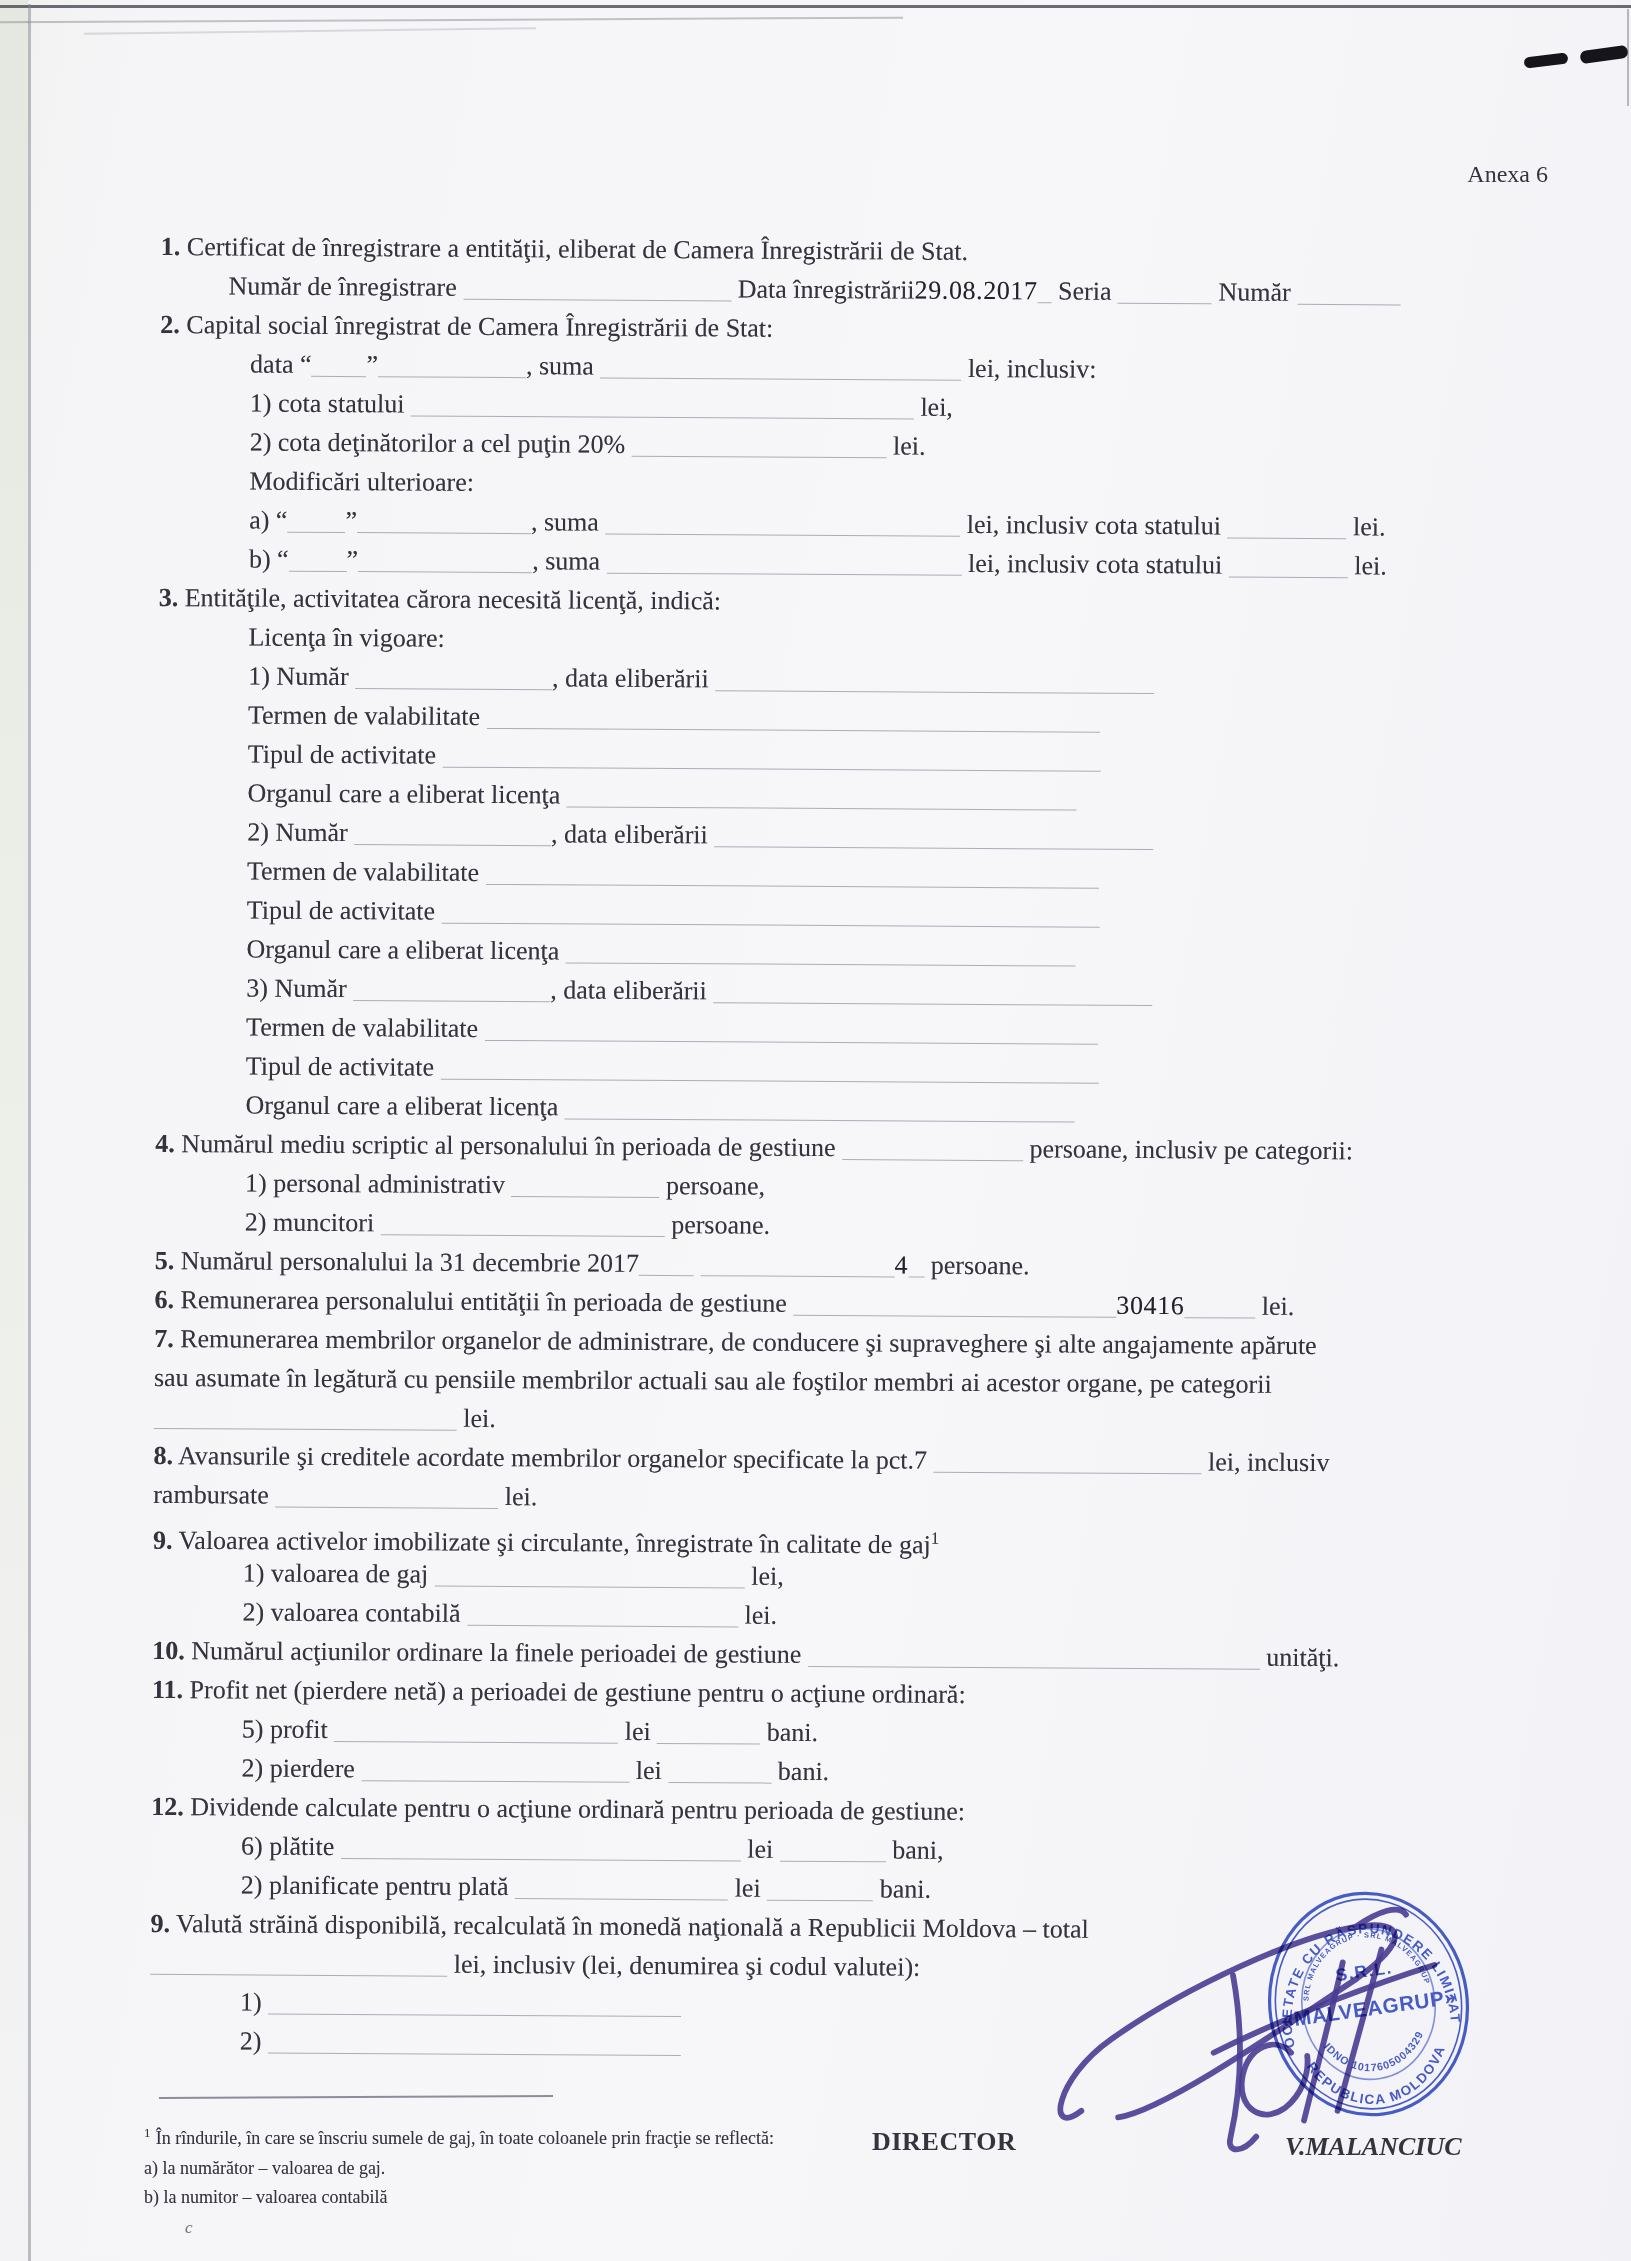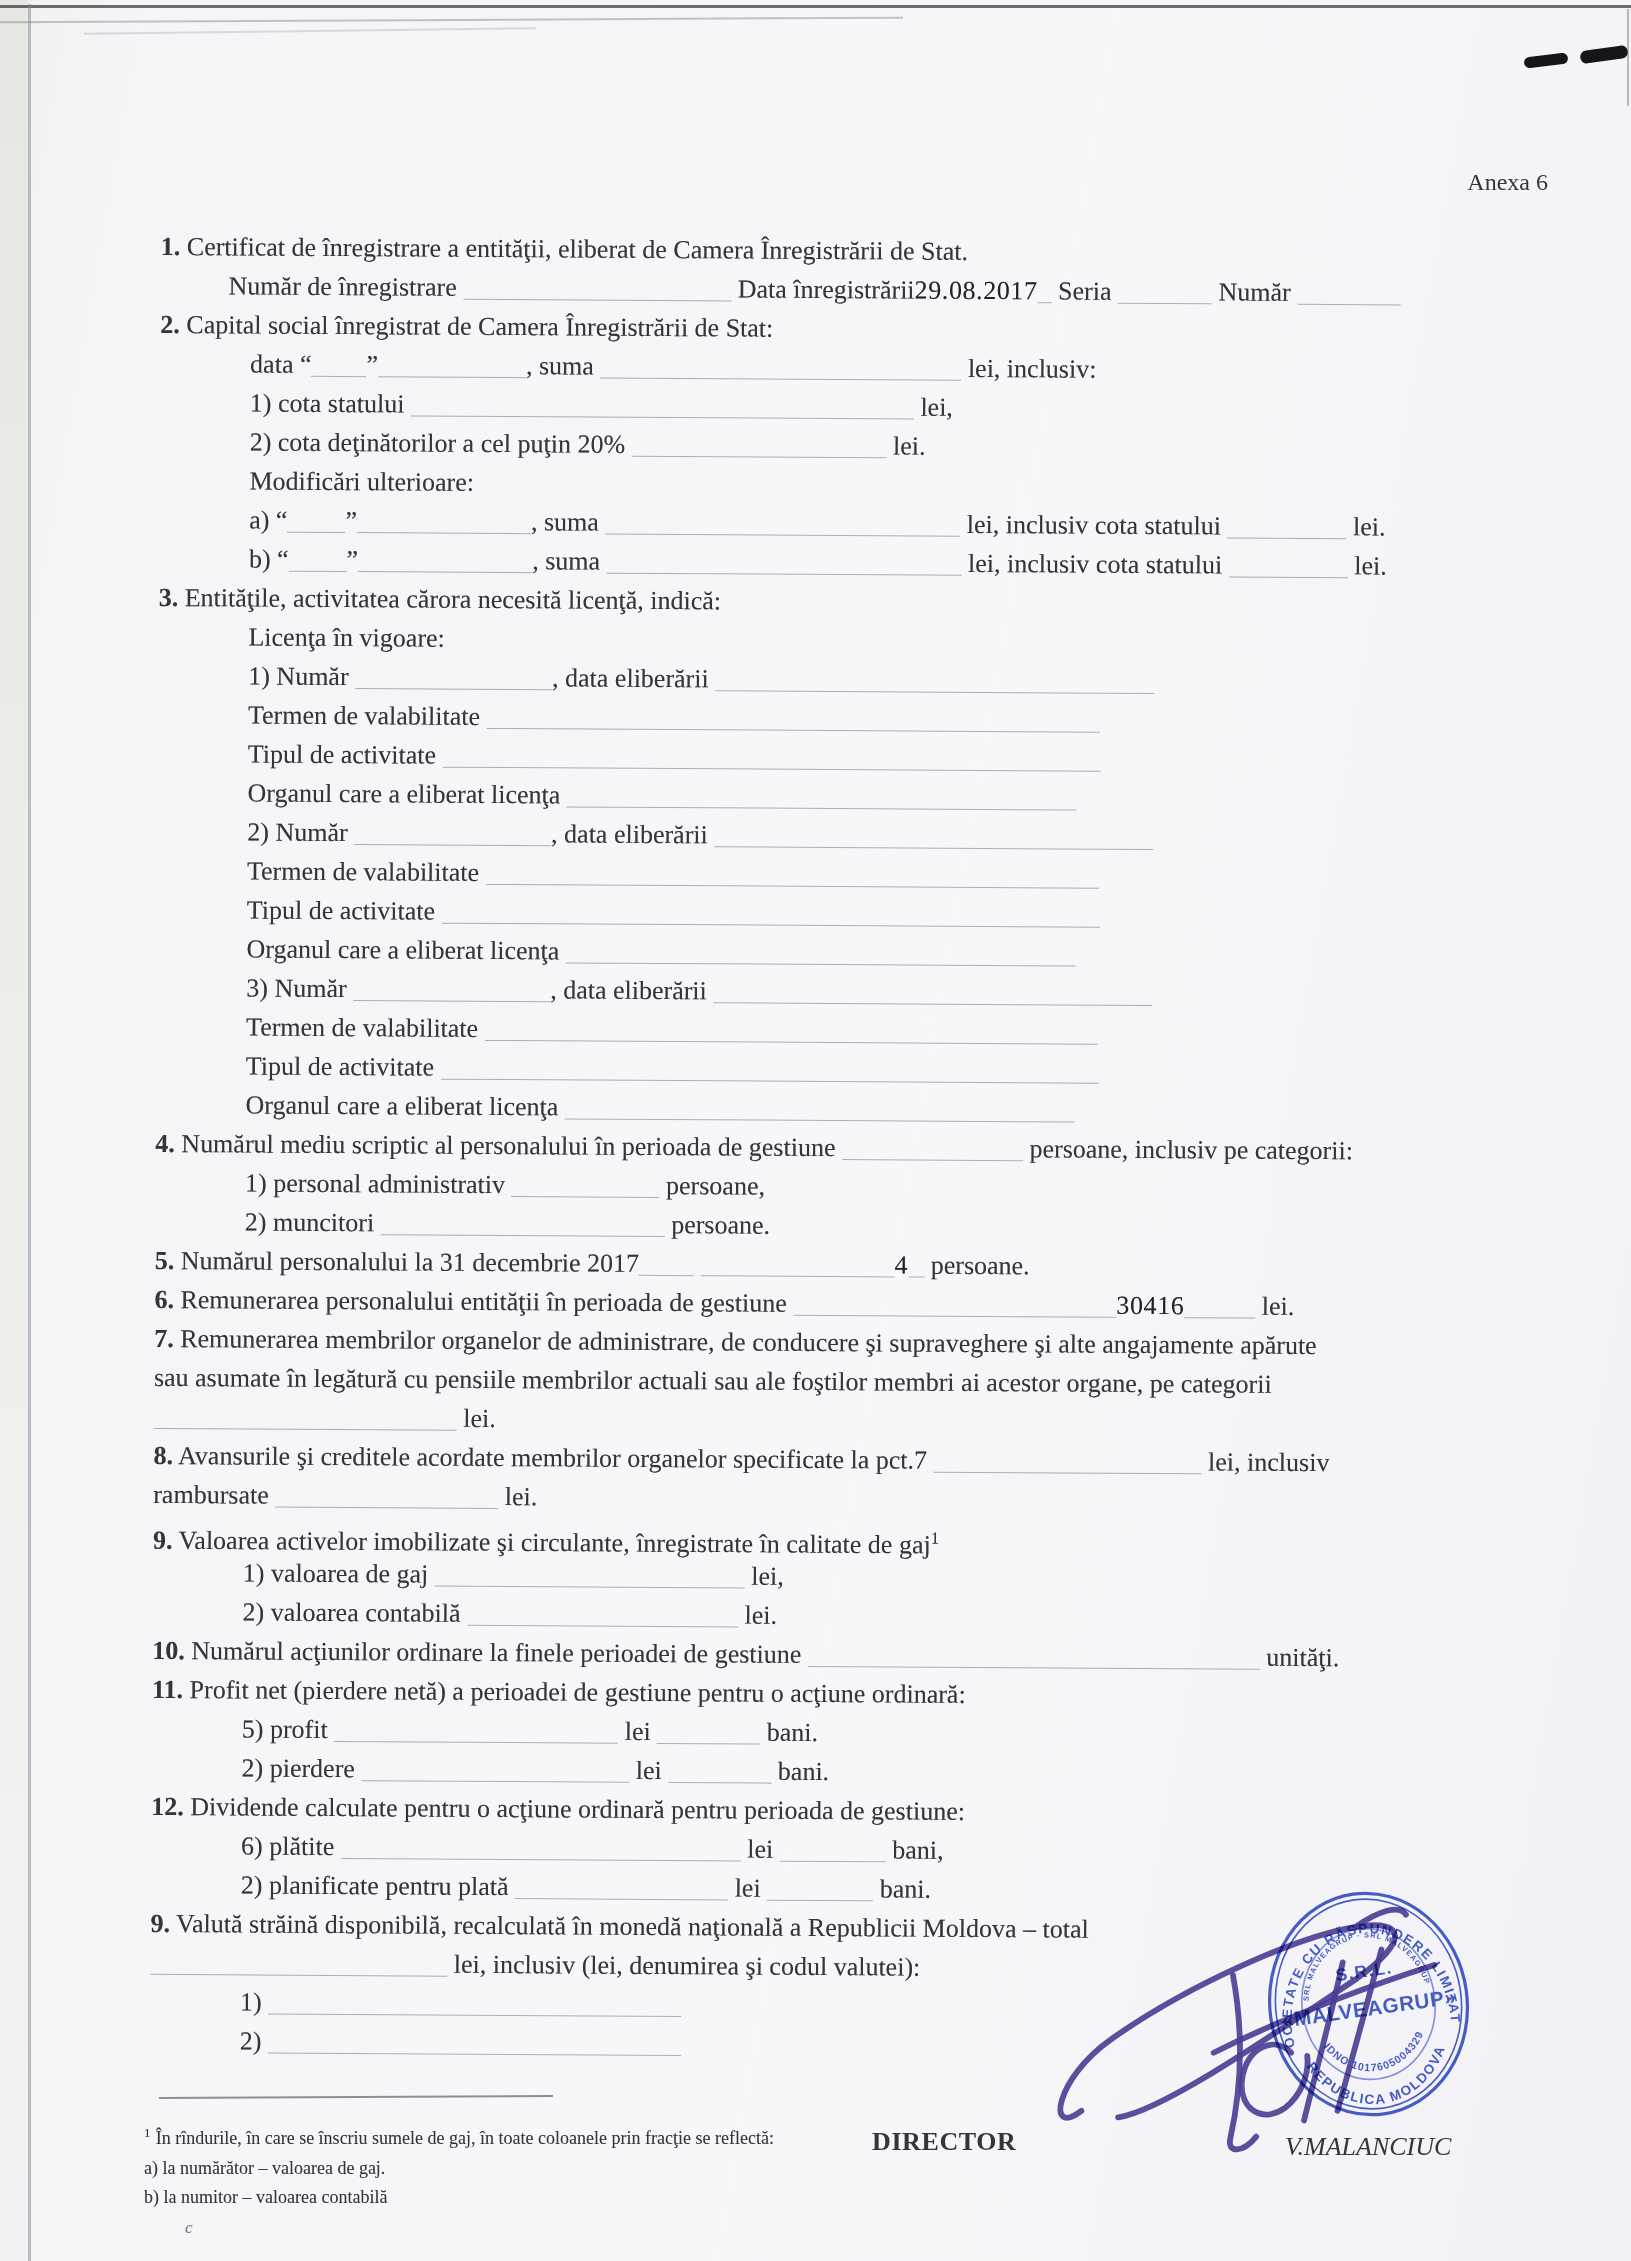--- a/index.html
+++ b/index.html
@@ -15,21 +15,21 @@
   .edge{position:absolute;background:#44444e;}
   #edgeTop{left:0;top:5.2px;height:3.2px;right:0;opacity:.78;}
   #edgeTop2{left:0;top:19.4px;height:1.9px;width:903px;opacity:.38;background:#6a6a76;transform:rotate(-.3deg);}
   #edgeTop3{left:84px;top:30px;height:1.9px;width:452px;opacity:.28;background:#8a8a96;transform:rotate(-.7deg);}
   #edgeLeft{left:28px;top:3.9px;bottom:0;width:2.6px;opacity:.5;background:#7d838b;}
   #edgeRight{right:1.9px;top:9px;width:2.6px;height:97px;opacity:.4;background:#5a5a66;}
   .mark{position:absolute;background:#15151b;border-radius:5.8px;}
   #mark1{left:1524px;top:55px;width:44px;height:11px;transform:rotate(-7deg);}
   #mark2{left:1580px;top:48px;width:48px;height:13px;transform:rotate(-8deg);border-radius:6.5px;}
   
-  .annex{position:absolute;top:169px;right:83px;font-size:24px;margin-left:24px;}
+  .annex{position:absolute;top:161px;right:83px;font-size:24px;margin-left:24px;}
   .title{position:absolute;top:185px;left:0;width:100%;text-align:center;
          font-weight:bold;font-size:27px;letter-spacing:0.3px;}
   
   .content{position:absolute;left:161px;top:227px;width:1400px;
            transform:rotate(.35deg);transform-origin:0 0;
            text-shadow:0 0 0.6px rgba(51,51,62,.38);}
   .fline{height:39px;line-height:39px;white-space:nowrap;font-size:26px;}
   .ind1{padding-left:68px;}
   .ind2{padding-left:90px;}
   .num{font-weight:bold;}
@@ -43,21 +43,21 @@
   .fn{position:absolute;left:144px;font-size:18px;line-height:22px;
       text-shadow:0 0 0.6px rgba(51,51,62,.3);}
   #fn1{top:2122px;}
   #fnA{top:2157px;}
   #fnB{top:2186px;}
   #fnC{top:2217px;left:185px;font-size:17px;font-style:italic;opacity:.65;}
   #fn1 sup{font-size:13px;margin-right:5.2px;}
   #director{position:absolute;left:872px;top:2127px;font-size:26px;
             font-weight:bold;letter-spacing:0.6px;}
   #vmal{position:absolute;left:1285px;top:2132px;font-size:26px;
-        font-weight:normal;font-style:italic;}
+        font-weight:bold;font-style:italic;}
   
   .stamp{position:absolute;left:1249px;top:1875px;width:239px;height:258px;
          mix-blend-mode:multiply;opacity:.92;}
   .ring{fill:none;stroke:var(--stamp);stroke-width:2.5px;}
   .thick{stroke-width:5px;}
   .inner{opacity:.65;}
   .st{fill:var(--stamp);font-family:"Liberation Sans","DejaVu Sans",sans-serif;font-weight:bold;}
   .big{font-size:21px;letter-spacing:2.5px;}
   .tiny{font-size:11.5px;letter-spacing:1.6px;}
   .mid{font-size:16.5px;letter-spacing:1.5px;}

